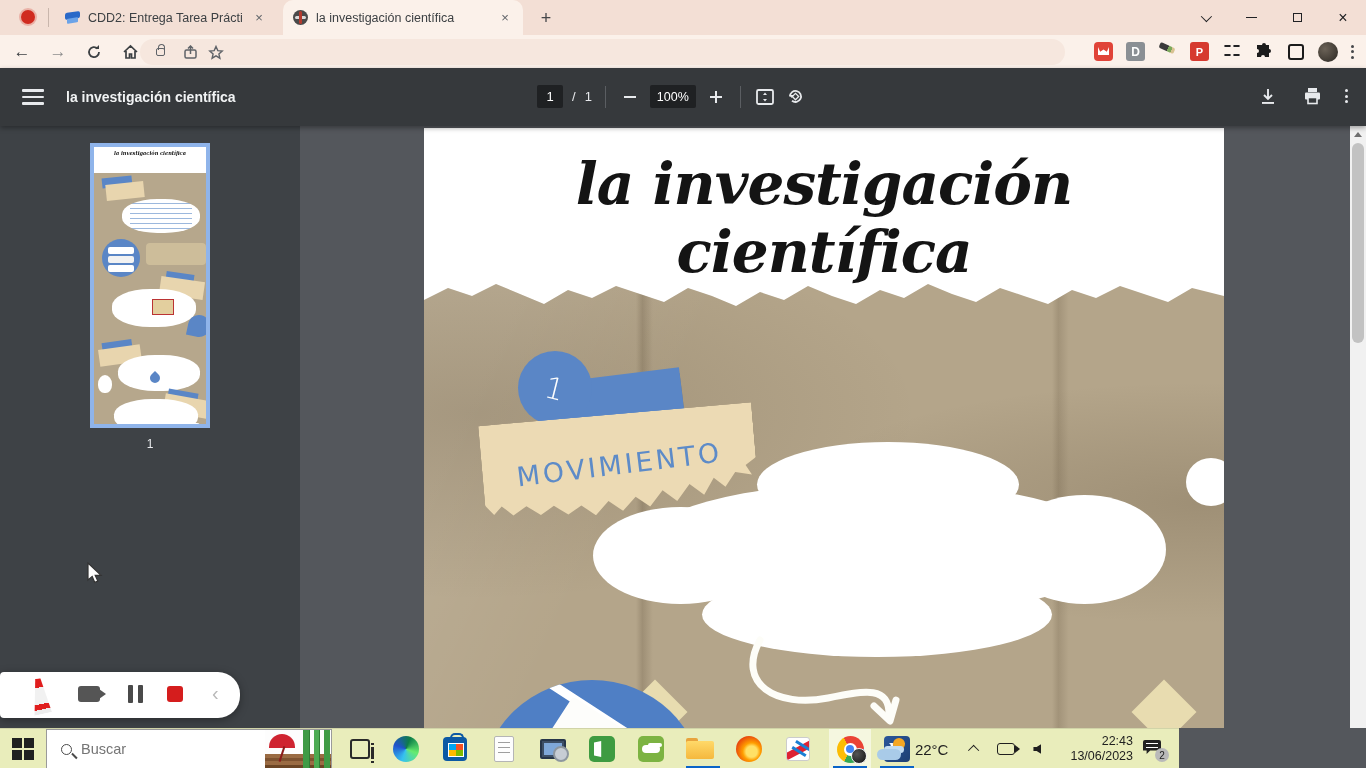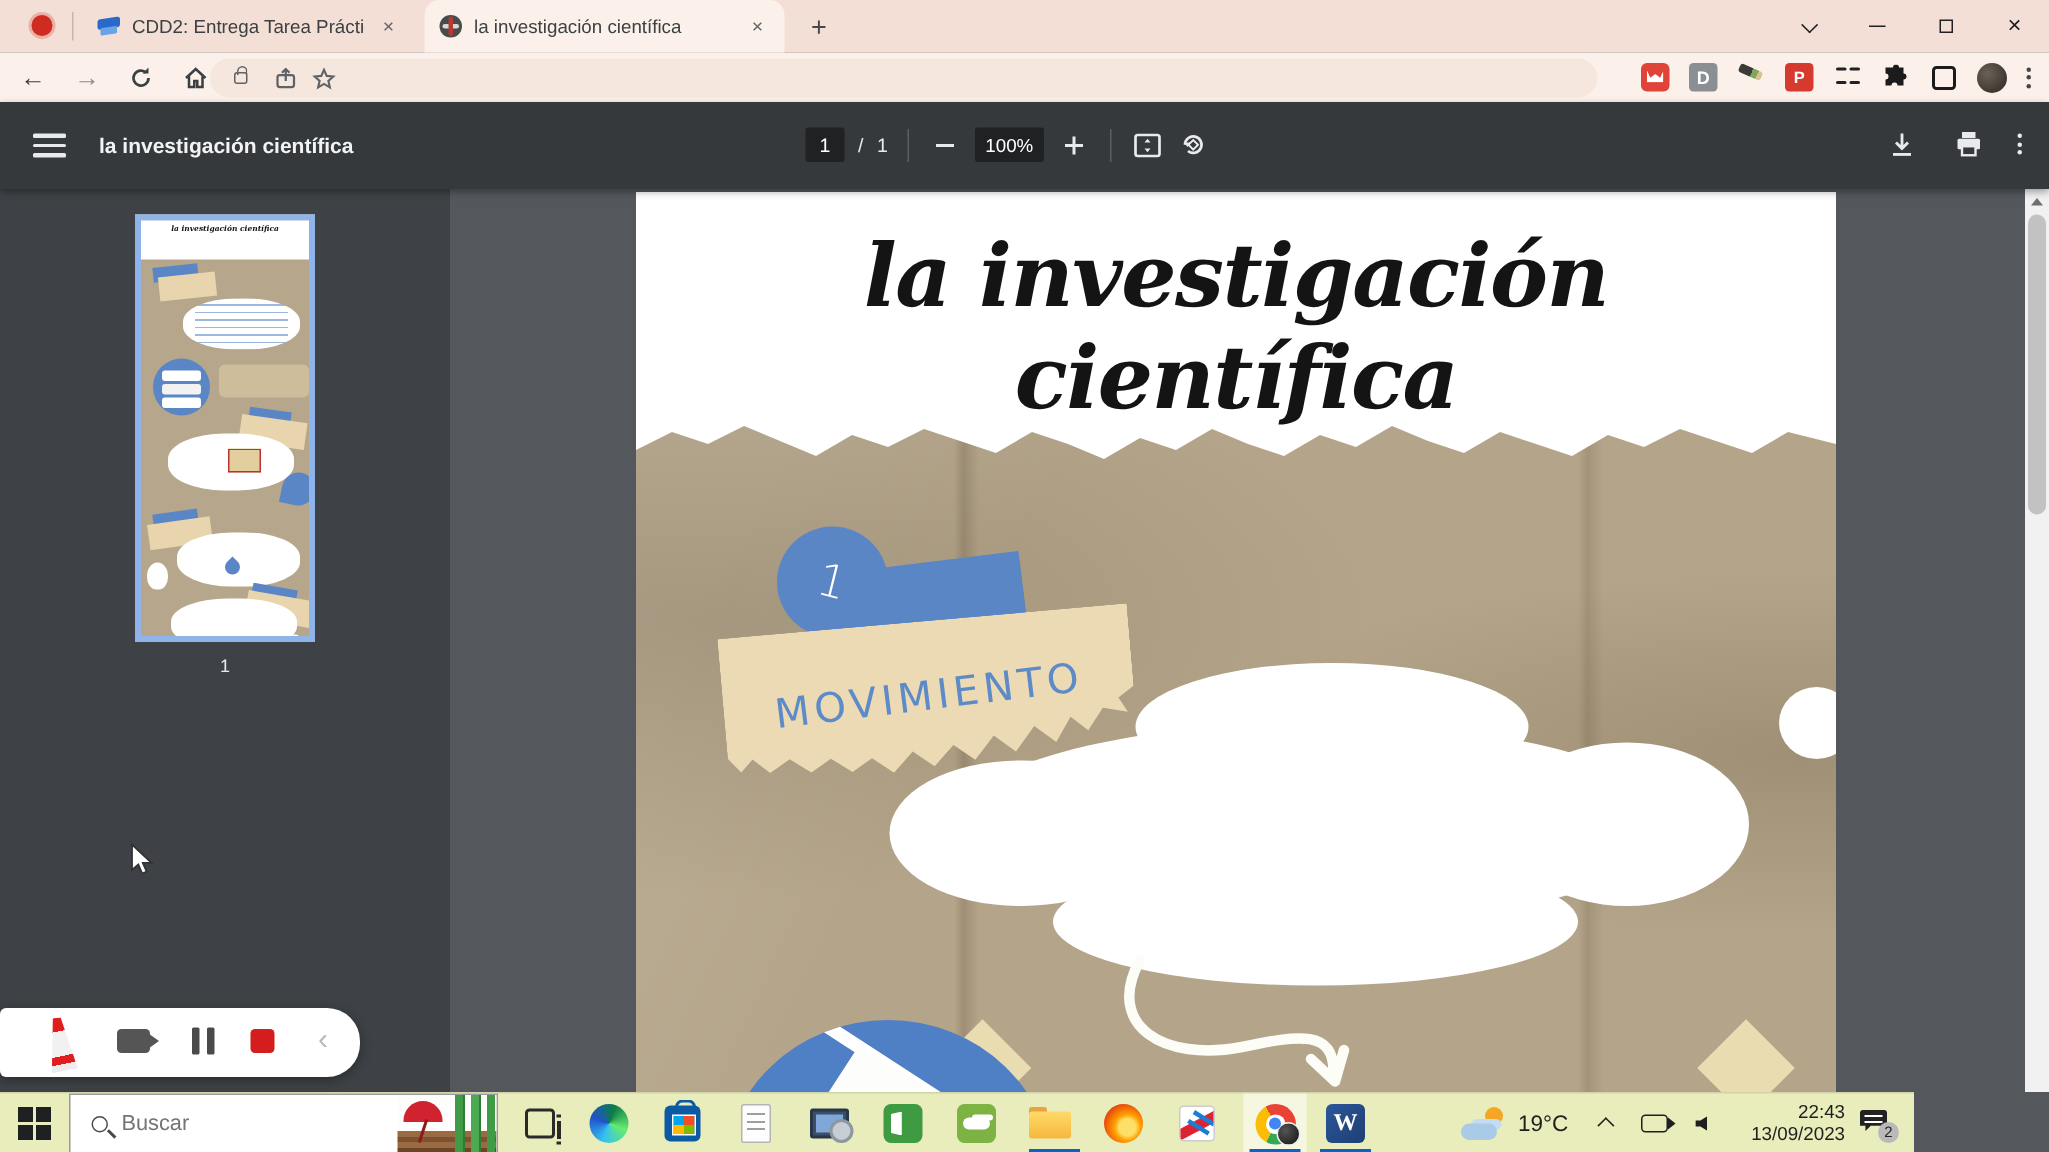--- a/index.html
+++ b/index.html
@@ -128,21 +128,21 @@
     background:linear-gradient(180deg,#e01e1e 0 26%,#f1f1f1 26% 72%,#e01e1e 72% 87%,#ededed 87%);
   }
   .rec-cam { position:absolute; left:78px; top:14px; width:22px; height:16px; background:#555; border-radius:3px; }
   .rec-cam:after { content:""; position:absolute; right:-6px; top:3px; border-top:5px solid transparent; border-bottom:5px solid transparent; border-left:7px solid #555; }
   .rec-pause { position:absolute; left:128px; top:13px; display:flex; gap:5px; }
   .rec-pause span { width:5px; height:18px; background:#4a4a4a; border-radius:1px; }
   .rec-stop { position:absolute; left:167px; top:14px; width:16px; height:16px; background:#d51d1d; border-radius:3px; }
   .rec-collapse { position:absolute; left:212px; top:10px; font-size:20px; color:#b9b9b9; }
 
   
-  .taskbar { position:absolute; left:0; top:728px; width:1276px; height:40px; background:#e9edbb; border-top:1px solid rgba(0,0,0,.10); z-index:20; }
+  .taskbar { position:absolute; left:0; top:728px; width:1179px; height:40px; background:#e9edbb; border-top:1px solid rgba(0,0,0,.10); z-index:20; }
   .start { position:absolute; left:12px; top:9px; width:22px; height:22px; display:grid; grid-template-columns:10px 10px; grid-template-rows:10px 10px; gap:2px; }
   .start span { background:#1f2021; }
   .searchbox { position:absolute; left:46px; top:0; width:286px; height:40px; background:#fff; border:1px solid #9a9a9a; display:flex; align-items:center; overflow:hidden; }
   .search-glyph { width:11px; height:11px; border:1.8px solid #4a4a4a; border-radius:50%; position:relative; margin:0 9px 0 14px; flex:none; }
   .search-glyph:after { content:""; position:absolute; left:9px; top:10px; width:7px; height:1.8px; background:#4a4a4a; transform:rotate(45deg); }
   .search-input { border:none; outline:none; font-size:14.5px; color:#333; width:150px; background:transparent; font-family:"Liberation Sans",sans-serif; }
   .search-art { position:absolute; right:0; top:0; width:66px; height:40px;
     background:
       linear-gradient(90deg, transparent 58%, #3f9b45 58% 66%, #2e7d34 66% 68%, transparent 68%, transparent 74%, #4cab52 74% 82%, #2e7d34 82% 84%, transparent 84% 90%, #3f9b45 90% 98%, transparent 98%),
       linear-gradient(180deg, transparent 60%, #9a6b43 60% 70%, #7d5230 70% 78%, #9a6b43 78% 88%, #6b4525 88%),
@@ -507,33 +507,33 @@
       <span class="ic-word">W</span>
     </div>
   <div class="run-bar" style="left:880px"></div>
 
   <div class="tray">
     <div class="weather">
       <span class="w-ic">
           <span class="w-sun"></span>
           <span class="w-cloud"></span>
         </span>
-      <span class="w-temp">19°C</span>
+      <span class="w-temp">22°C</span>
     </div>
     <span class="tray-ic">
         <span class="chev-up"></span>
       </span>
     <span class="tray-ic">
         <span class="meet-cam"></span>
       </span>
     <span class="tray-ic">
         <span class="spk"></span>
       </span>
     <div class="clock">
       <div>22:43</div>
-      <div>13/09/2023</div>
+      <div>13/06/2023</div>
     </div>
     <div class="notif">
       <span class="notif-ic"></span>
       <span class="notif-badge">2</span>
     </div>
   </div>
 </div>
 
 </body></html>

